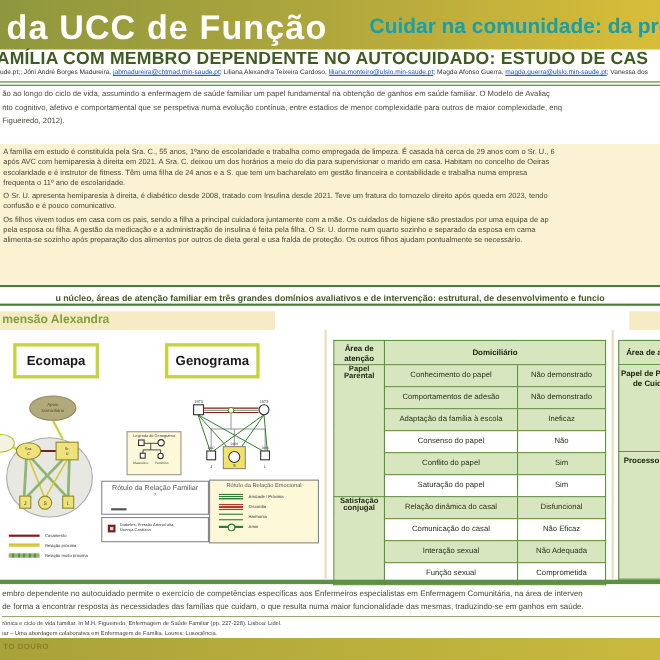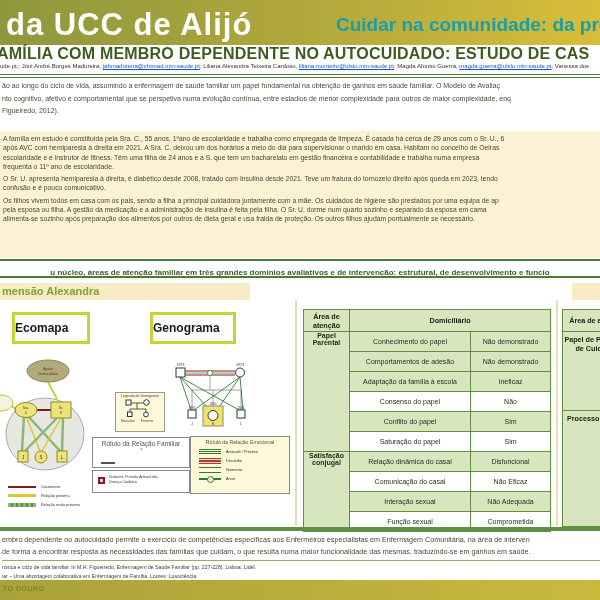--- a/index.html
+++ b/index.html
@@ -38,21 +38,21 @@
   
   .dimhdr{top:283px;height:17px;background:#f6ebc5;color:#7fa03a;font-weight:bold;
           font-size:11px;line-height:17px;overflow:hidden;white-space:nowrap;}
   .dim-left{left:0;width:248px;padding-left:2px;}
   .dim-mid{left:298px;width:262px;text-align:center;}
   .dim-right{left:572px;width:28px;}
   .vdiv{top:300px;height:226px;width:2px;background:#e7dfb9;}
 
   
   .tagbox{top:312px;height:26px;background:#fff;border:3px solid #c6d435;
-          text-align:left;font-weight:bold;font-size:12px;color:#1a1a1a;line-height:26px;}
+          text-align:center;font-weight:bold;font-size:12px;color:#1a1a1a;line-height:26px;}
   .tag-eco{left:12px;width:72px;}
   .tag-gen{left:150px;width:80px;}
 
   
   .eco-legend{left:8px;top:482px;width:130px;}
   .leg-row{height:9px;display:flex;align-items:center;}
   .leg-row .lab{font-size:3.8px;color:#333;margin-left:5px;white-space:nowrap;}
   .sw{display:inline-block;width:28px;}
   .sw-marriage{height:2px;background:#7a1f1f;}
   .sw-close{height:3px;background:#d6c832;}
@@ -110,21 +110,21 @@
   .footer span{position:absolute;left:3px;top:5px;font-size:7px;font-weight:bold;color:#85802e;letter-spacing:0.5px;}
 
   svg text{font-family:"Liberation Sans",sans-serif;}
 </style>
 </head>
 <body>
 
 <div class="poster">
 
   <div class="abs header">
-    <div class="abs brand">da UCC de Alijó</div>
+    <div class="abs brand">da UCC de Função</div>
     <div class="abs tagline">Cuidar na comunidade: da prevenç</div>
   </div>
   <div class="abs subtitle">AMÍLIA COM MEMBRO DEPENDENTE NO AUTOCUIDADO: ESTUDO DE CAS</div>
   <div class="abs authors" id="authors"><span>ude.pt;; Jóni André Borges Madureira, </span><span class="email">jabmadureira@chtmad.min-saude.pt</span><span>; Liliana Alexandra Teixeira Cardoso, </span><span class="email">liliana.monteiro@ulslo.min-saude.pt</span><span>; Magda Afonso Guerra, </span><span class="email">magda.guerra@ulslo.min-saude.pt</span><span>; Vanessa dos</span></div>
   <div class="abs hr-double"></div>
 
   <div class="abs intro" id="intro-lines">
       <div class="tline">ão ao longo do ciclo de vida, assumindo a enfermagem de saúde familiar um papel fundamental na obtenção de ganhos em saúde familiar. O Modelo de Avaliaç</div>
       <div class="tline">nto cognitivo, afetivo e comportamental que se perspetiva numa evolução contínua, entre estadios de menor complexidade para outros de maior complexidade, enq</div>
       <div class="tline">Figueiredo, 2012).</div>

